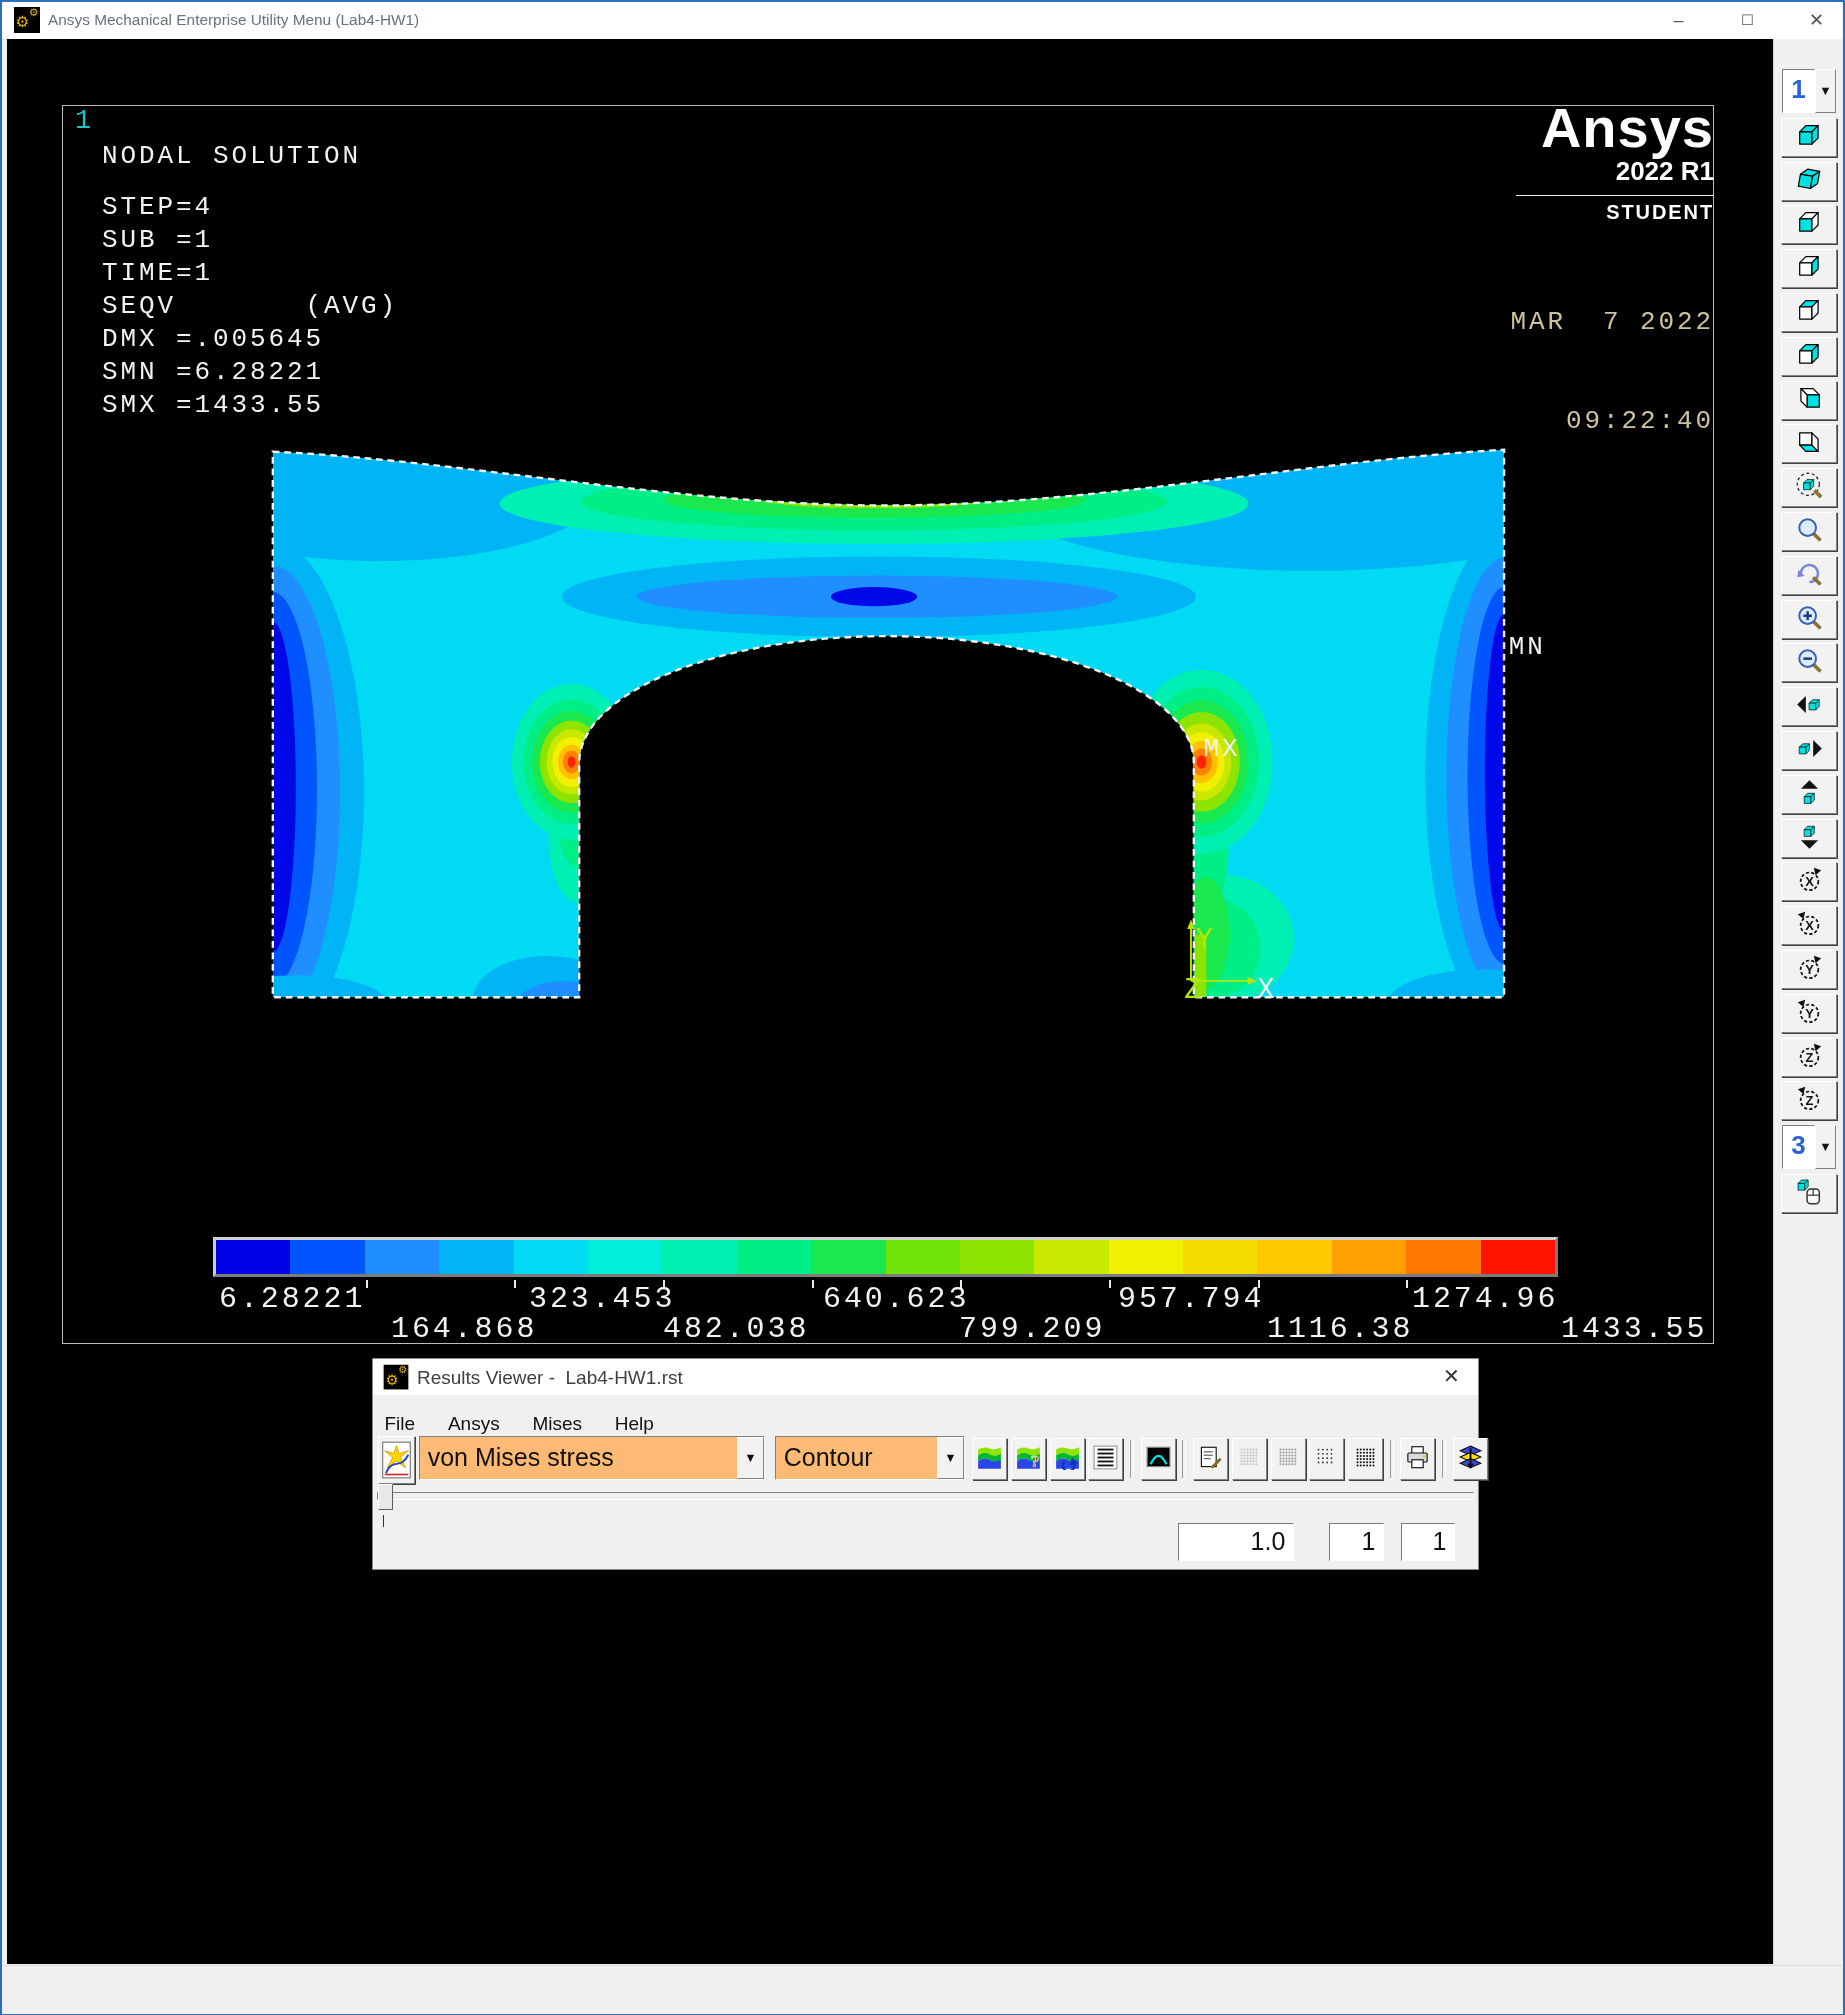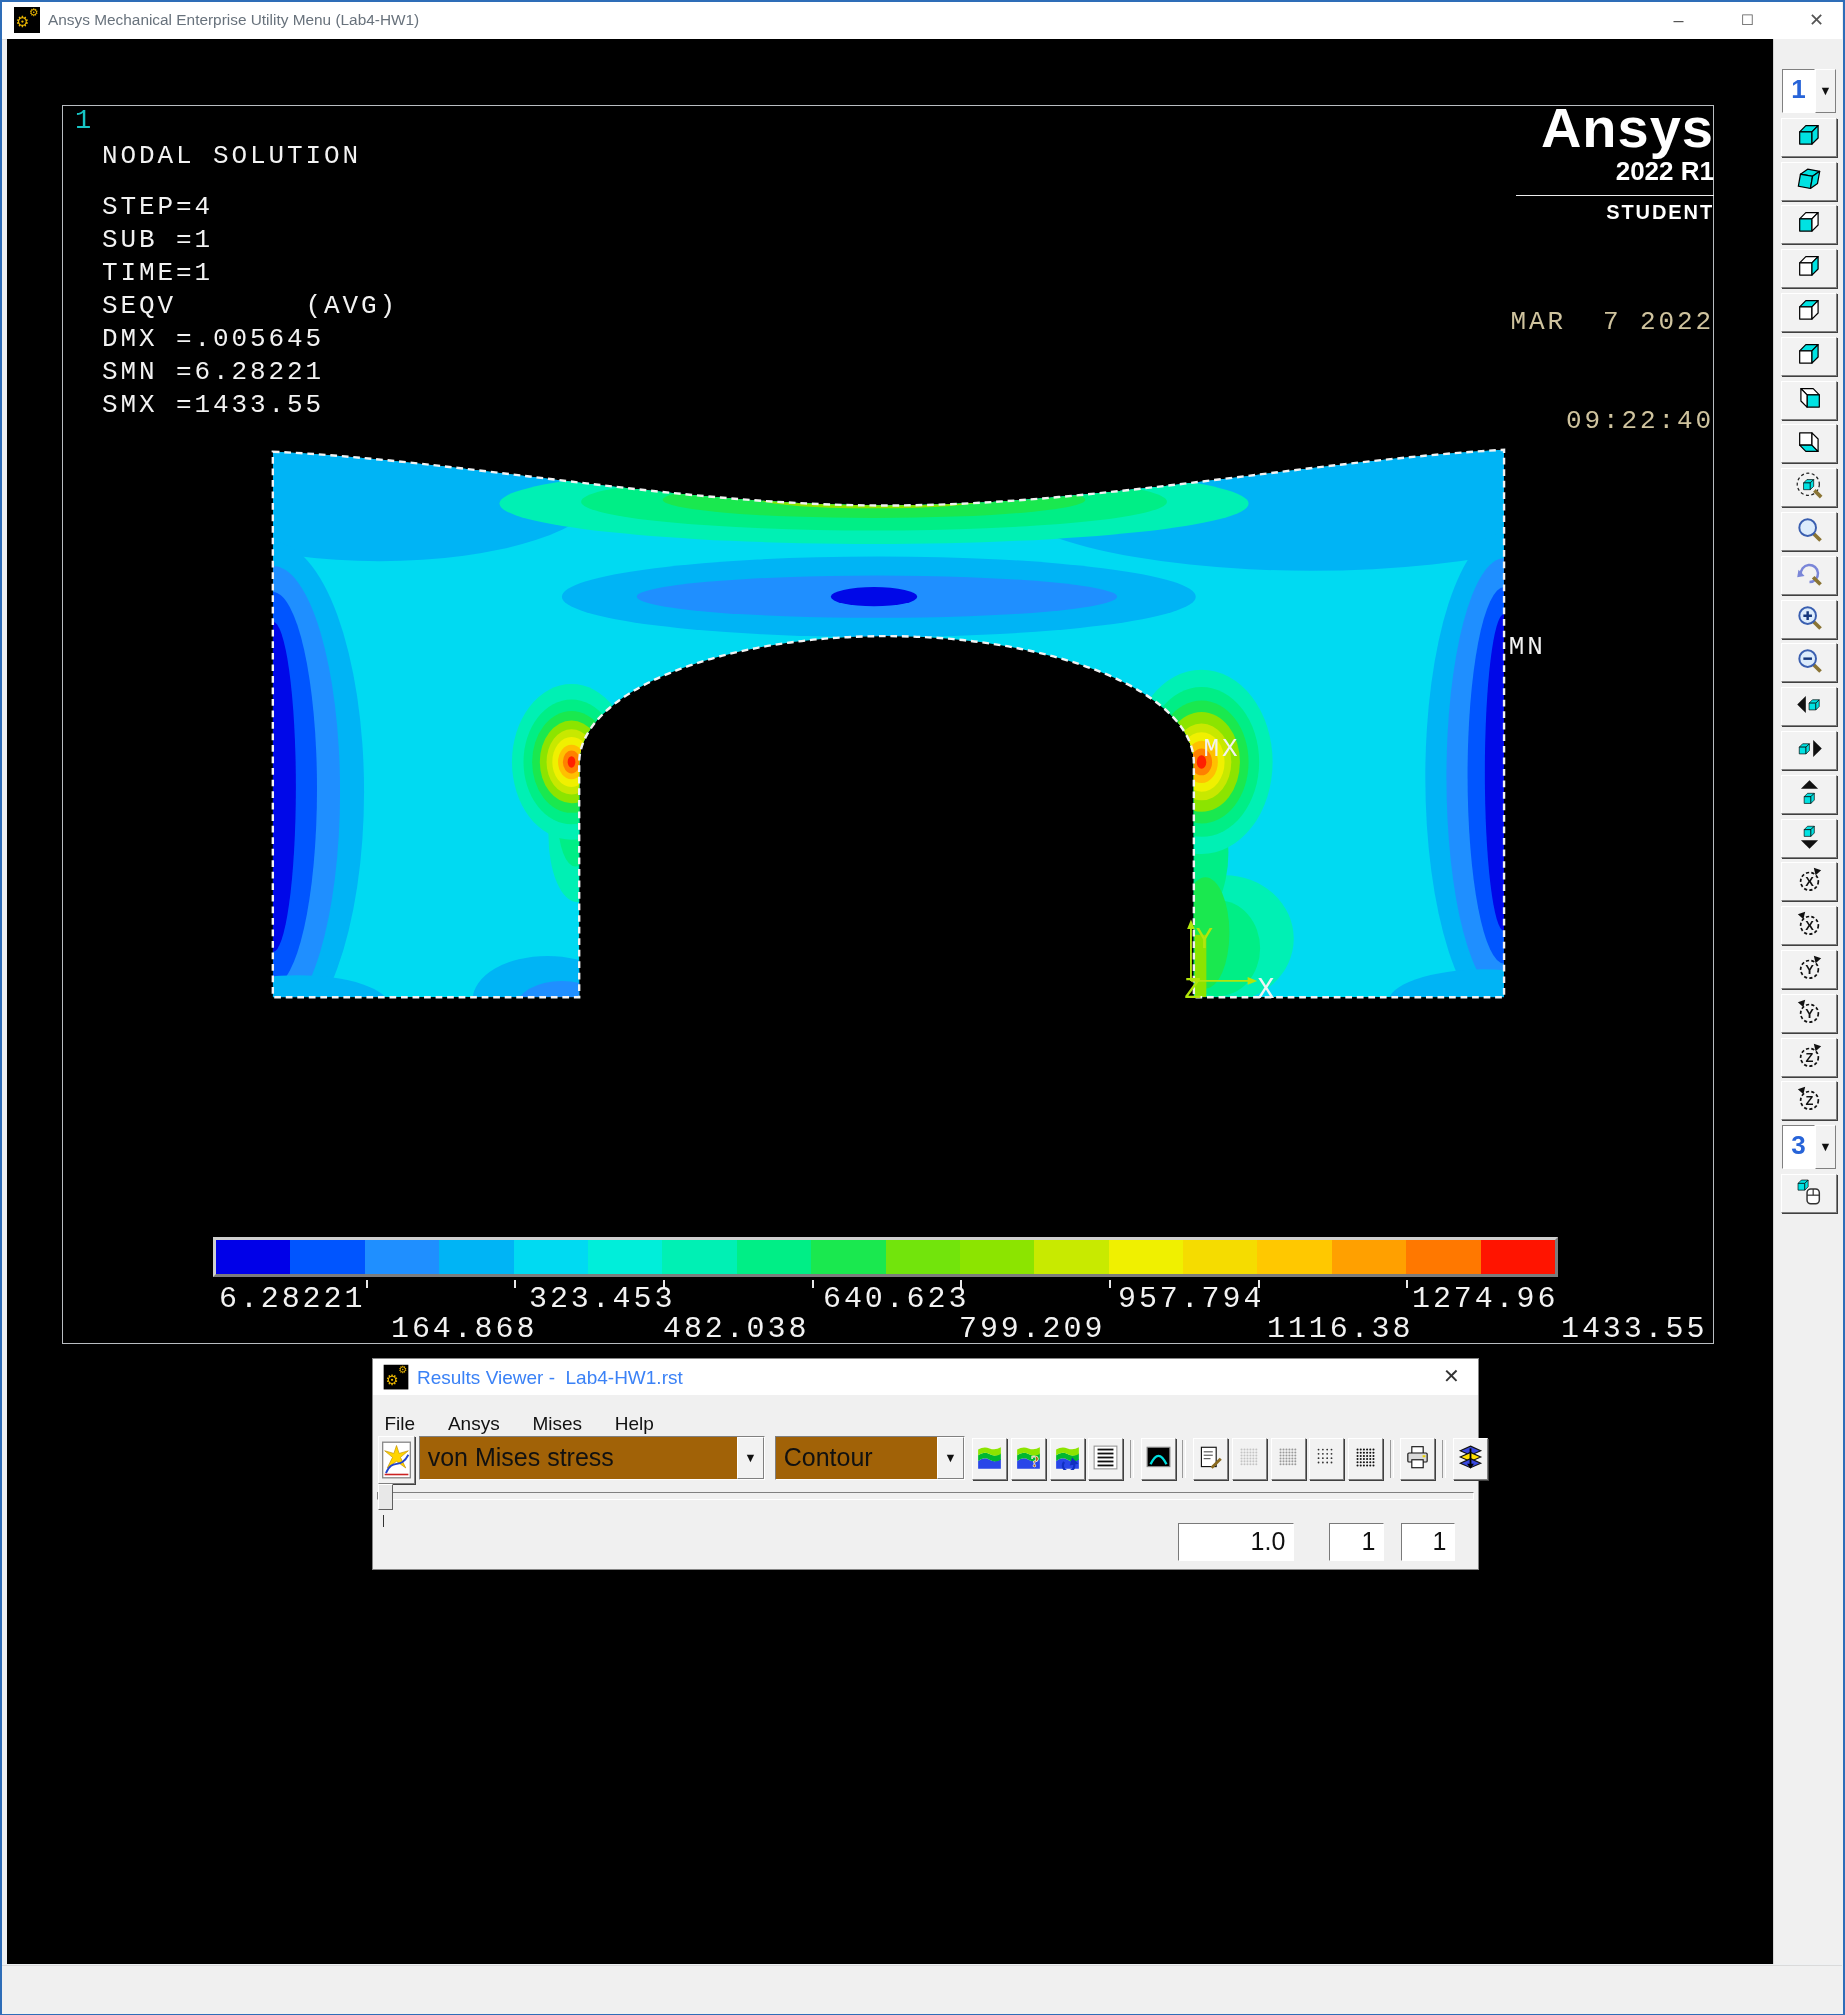--- a/index.html
+++ b/index.html
@@ -41,27 +41,27 @@
           box-shadow:1px 1px 0 #404040;display:flex;align-items:center;justify-content:center;}
   .rt-dd{width:54px;height:44px;display:flex;}
   .rt-dd .num{flex:1;background:#fff;border:1.9px solid;border-color:#808080 #fff #fff #808080;
               color:#2864d8;font-size:26px;font-weight:bold;text-align:center;line-height:38px;}
   .rt-dd .arr{width:19px;background:#f2f2f2;border:1px solid;border-color:#fff #808080 #808080 #fff;
               font-size:12.5px;color:#111;display:flex;align-items:center;justify-content:center;}
   
   #rv{left:370px;top:1356px;width:1107px;height:212px;background:#f0f0f0;border:1px solid #868686;
       box-shadow:1.9px 1.9px 3.8px rgba(0,0,0,.5);box-sizing:border-box;}
   #rv-titlebar{left:0;top:0;width:100%;height:36px;background:#fff;}
-  #rv-title{left:44px;top:7.7px;font-size:19px;color:#3b82f6;white-space:pre;}
+  #rv-title{left:44px;top:7.7px;font-size:19px;color:#404040;white-space:pre;}
   #rv-close{left:1064px;top:4.8px;width:29px;height:25px;text-align:center;font-size:20px;color:#333;line-height:25px;}
   #rv-menubar{left:9.6px;top:40px;display:flex;gap:29px;font-size:19px;color:#111;}
   .rv-menu{padding:1.9px 1.9px;margin-top:12px;}
   #rv-plotbtn{left:4.8px;top:77px;width:35px;height:46px;background:#f2f2f2;border:1px solid;border-color:#fff #808080 #808080 #fff;
               box-shadow:1px 1px 0 #404040;display:flex;align-items:center;justify-content:center;}
-  .rv-combo{top:77px;height:44px;background:#a16207;border:1.9px solid;border-color:#808080 #fff #fff #808080;
+  .rv-combo{top:77px;height:44px;background:#fdba74;border:1.9px solid;border-color:#808080 #fff #fff #808080;
             box-sizing:border-box;display:flex;}
   .rv-combo .val{flex:1;font-size:25px;color:#111;padding:5.8px 3.8px 0 7.7px;white-space:nowrap;overflow:hidden;}
   .rv-combo .drop{width:25px;background:#f2f2f2;border:1px solid;border-color:#fff #808080 #808080 #fff;
                   display:flex;align-items:center;justify-content:center;font-size:12.5px;color:#111;}
   #rv-combo1{left:46px;width:346px;}
   #rv-combo2{left:402px;width:190px;}
   #rv-icons{left:599px;top:78px;height:44px;display:flex;align-items:center;gap:3.8px;}
   .rv-ibtn{width:33px;height:40px;background:#f2f2f2;border:1px solid;border-color:#fff #808080 #808080 #fff;
            box-shadow:1px 1px 0 #404040;display:flex;align-items:center;justify-content:center;}
   .rv-sep{width:1.9px;height:38px;border-left:1px solid #9a9a9a;border-right:1px solid #fff;margin:0 2.9px;}

